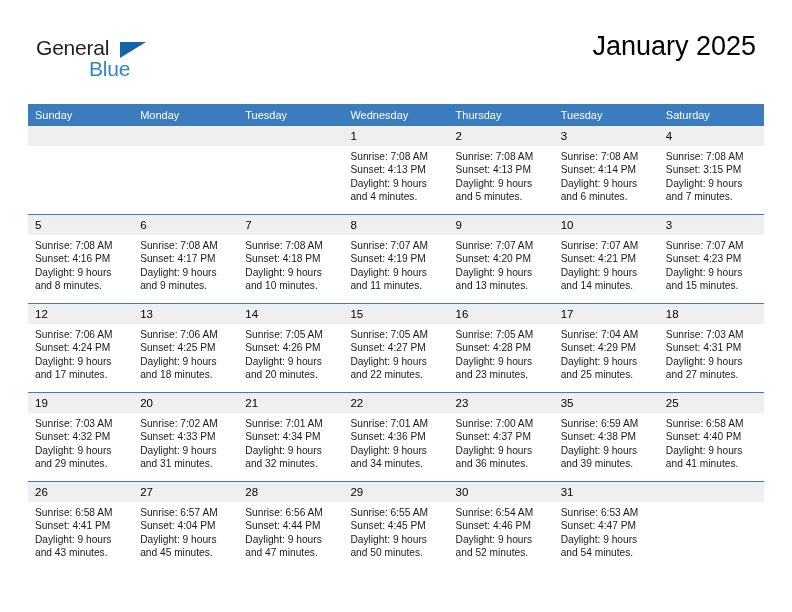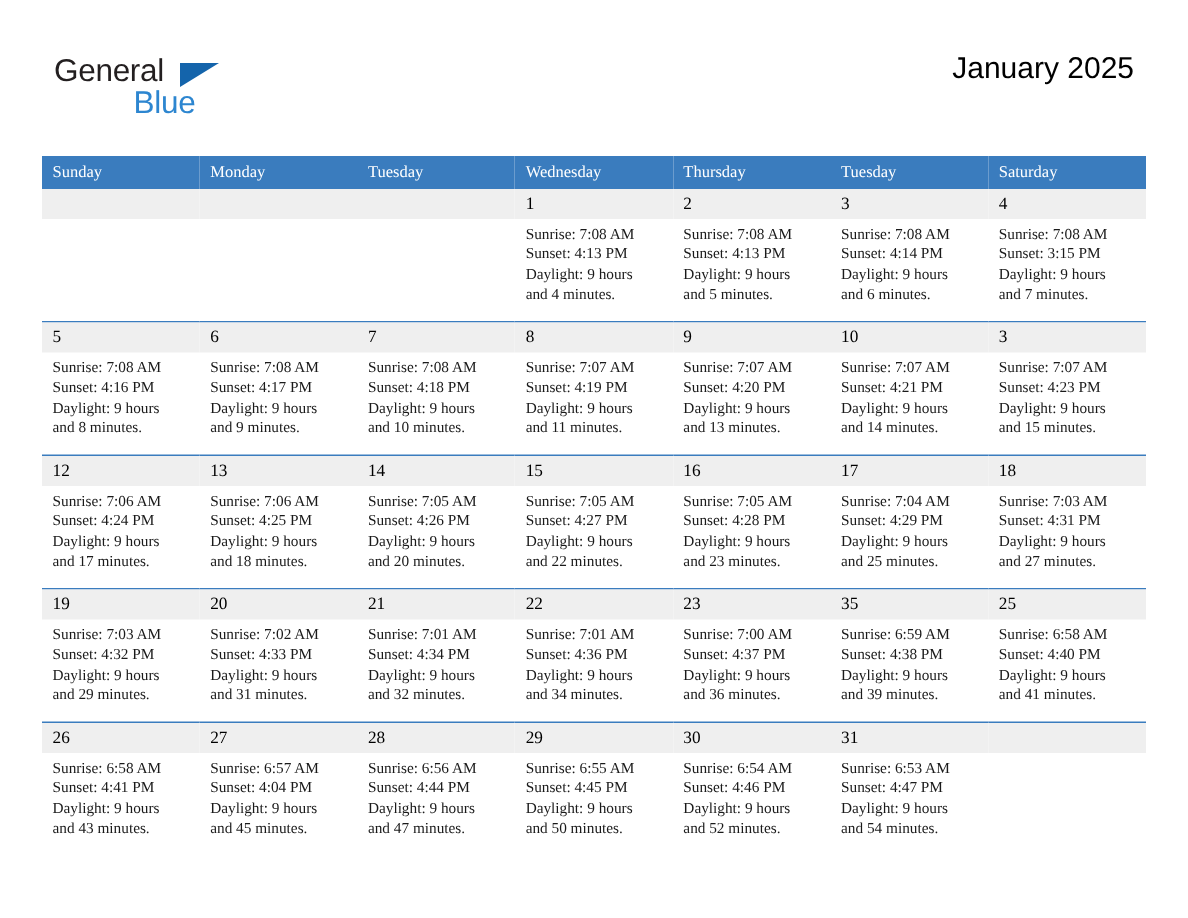--- a/index.html
+++ b/index.html
@@ -63,41 +63,40 @@
     color: #2d86d0;
     font-family: "Liberation Sans", sans-serif;
   }
   .title-block {
     position: absolute;
     right: 36px;
     top: 30px;
     text-align: right;
   }
   .title {
-    font-size: 20px;
+    font-size: 27px;
     color: #000000;
     line-height: 32px;
     white-space: nowrap;
   }
   .subtitle {
     font-size: 13.5px;
     font-weight: bold;
     color: #000000;
     line-height: 20px;
     margin-top: 5px;
     white-space: nowrap;
   }
 
   
   .calendar {
     position: absolute;
     left: 28px;
     top: 104px;
     width: 736px;
-    font-family: Liberation Serif, serif;
   }
   .cal-table {
     width: 736px;
     border-collapse: collapse;
     table-layout: fixed;
   }
   .cal-table th {
     background: #3a7cbe;
     color: #ffffff;
     font-size: 11px;

